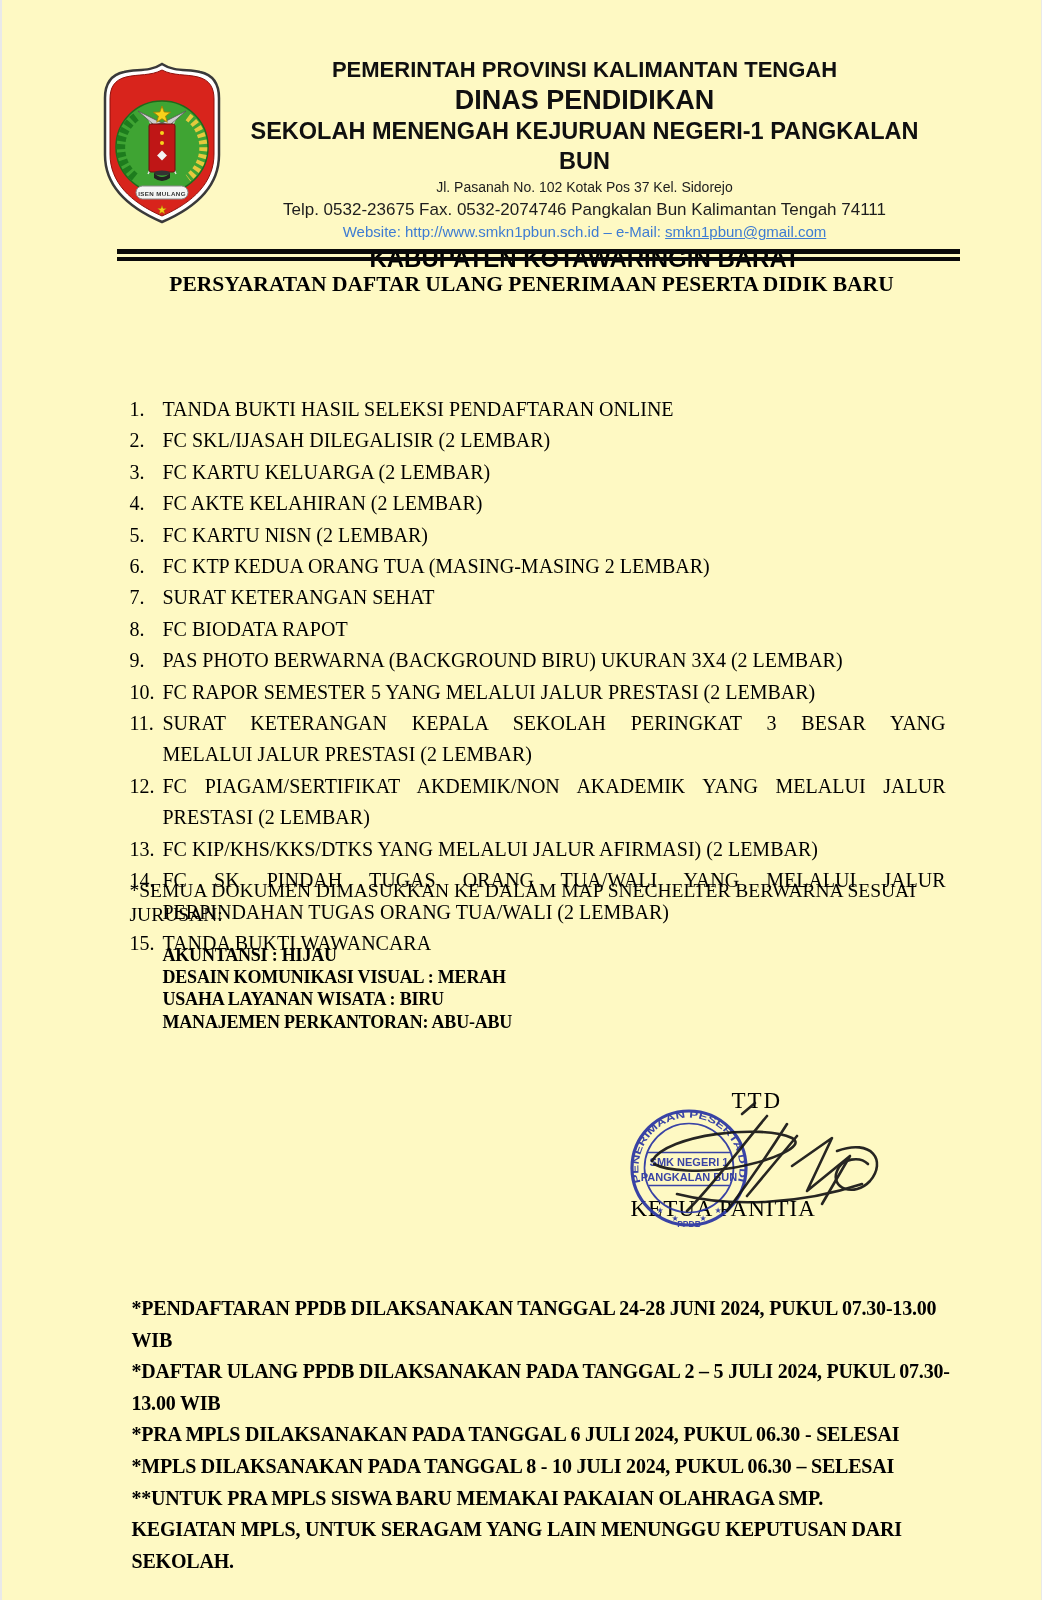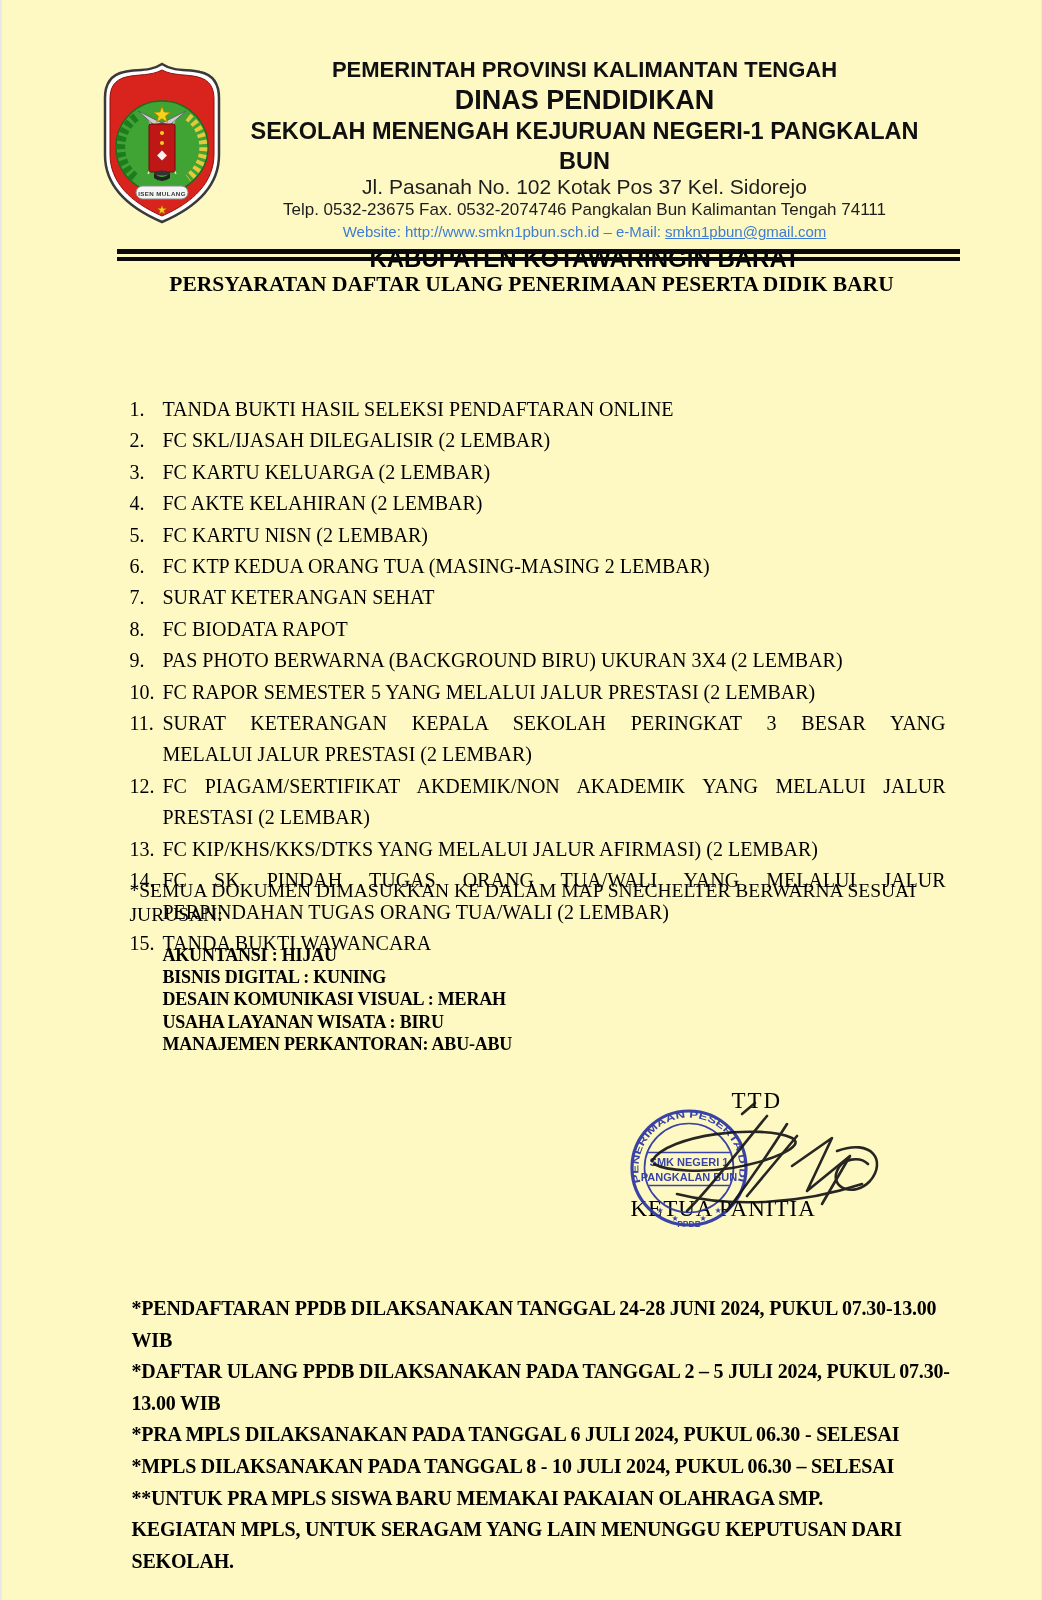--- a/index.html
+++ b/index.html
@@ -8,21 +8,21 @@
     background:#fef9c3; overflow:hidden;
     font-family:"Liberation Serif", serif; color:#000;
   }
   
   .logo-svg { position:absolute; left:94px; top:60px; width:132px; height:166px; }
   .header-text { position:absolute; left:225px; top:56px; width:716px; text-align:center;
                  font-family:"Liberation Sans", sans-serif; color:#101010; }
   .h-line1 { font-size:22px; font-weight:bold; line-height:28px; }
   .h-line2 { font-size:27px; font-weight:bold; line-height:32px; }
   .h-line3 { font-size:23.5px; font-weight:bold; line-height:30px; }
-  .h-addr  { font-size:21px; line-height:22px; color:#1d1d1d; }
+  .h-addr  { font-size:14px; line-height:22px; color:#1d1d1d; }
   .h-phone { font-size:17px; line-height:23px; color:#1d1d1d; }
   .h-web   { font-size:15px; line-height:22px; color:#3e7cd2; }
   .h-web a { color:#3e7cd2; text-decoration:underline; }
   .h-line7 { font-size:24px; font-weight:bold; line-height:30px; margin-top:1px; color:#000; }
   .divider { position:absolute; left:115px; top:249px; width:843px; }
   .divider .bar1 { height:5px; background:#0a0a0a; }
   .divider .bar2 { height:4px; background:#0a0a0a; margin-top:3px; }
   
   .doc-title { position:absolute; left:118px; top:273px; width:824px; text-align:center;
                font-weight:bold; font-size:21.5px; line-height:22px; }
@@ -187,21 +187,20 @@
         <span class="req-text">
           <div>TANDA BUKTI WAWANCARA</div>
         </span>
       </div>
     </div>
 
   <div class="folder-note">
     <div class="fn-intro">*SEMUA DOKUMEN DIMASUKKAN KE DALAM MAP SNECHELTER BERWARNA SESUAI JURUSAN:</div>
     <div class="fn-items">
         <div>AKUNTANSI : HIJAU</div>
-        <div>BISNIS DIGITAL : KUNING</div>
         <div>DESAIN KOMUNIKASI VISUAL : MERAH</div>
         <div>USAHA LAYANAN WISATA : BIRU</div>
         <div>MANAJEMEN PERKANTORAN: ABU-ABU</div>
       </div>
   </div>
 
   <div class="sig-ttd">TTD</div>
   <div class="sig-role">KETUA PANITIA</div>
 
   <svg class="sig-svg" viewBox="0 0 300 158">

